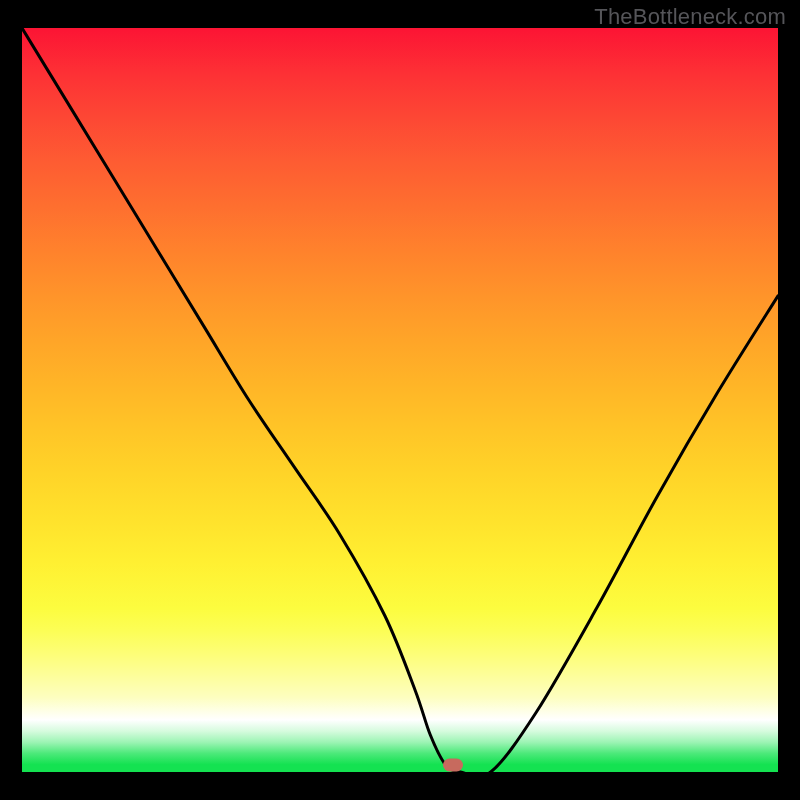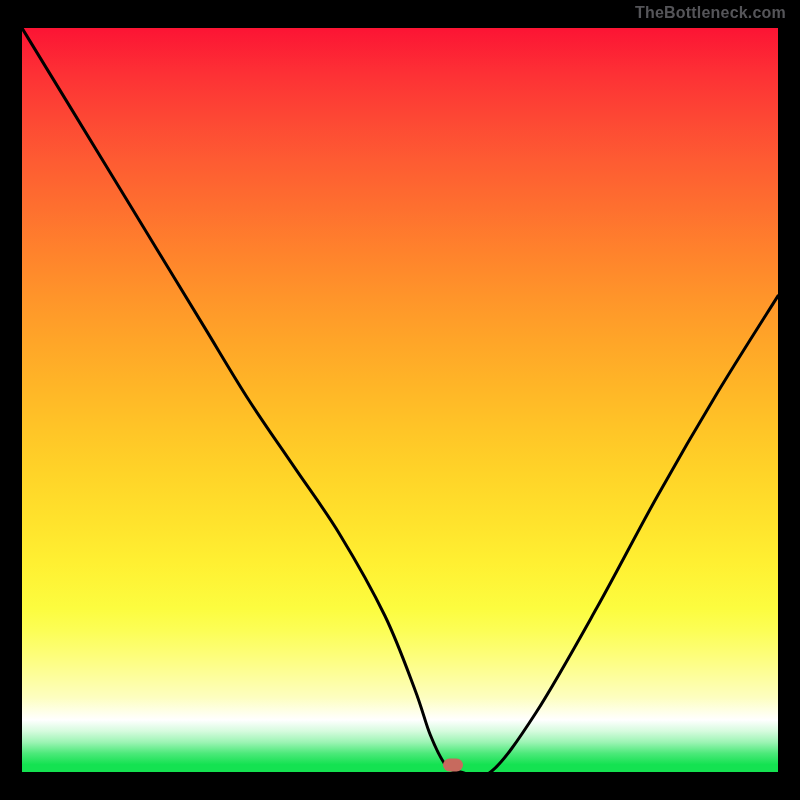--- a/index.html
+++ b/index.html
@@ -15,22 +15,22 @@
     position: relative;
     width: 800px;
     height: 800px;
     background: #000;
   }
   .watermark {
     position: absolute;
     top: 4px;
     right: 14px;
     color: #555559;
-    font-size: 16px;
-    font-weight: 700;
+    font-size: 22px;
+    font-weight: 400;
     letter-spacing: 0.2px;
     z-index: 10;
   }
   .plot-area {
     position: absolute;
     left: 22px;
     top: 28px;
     width: 756px;
     height: 744px;
     overflow: hidden;

